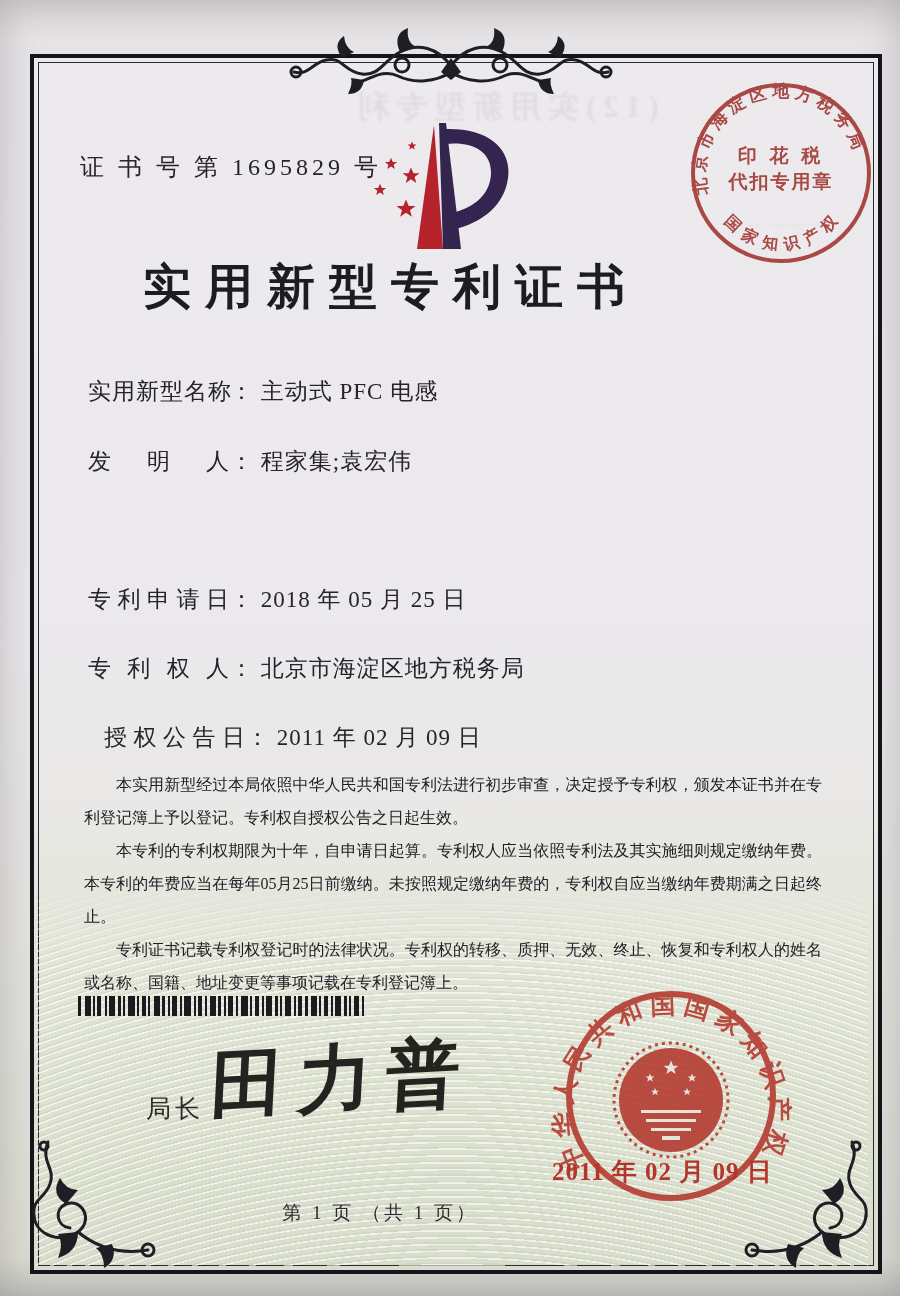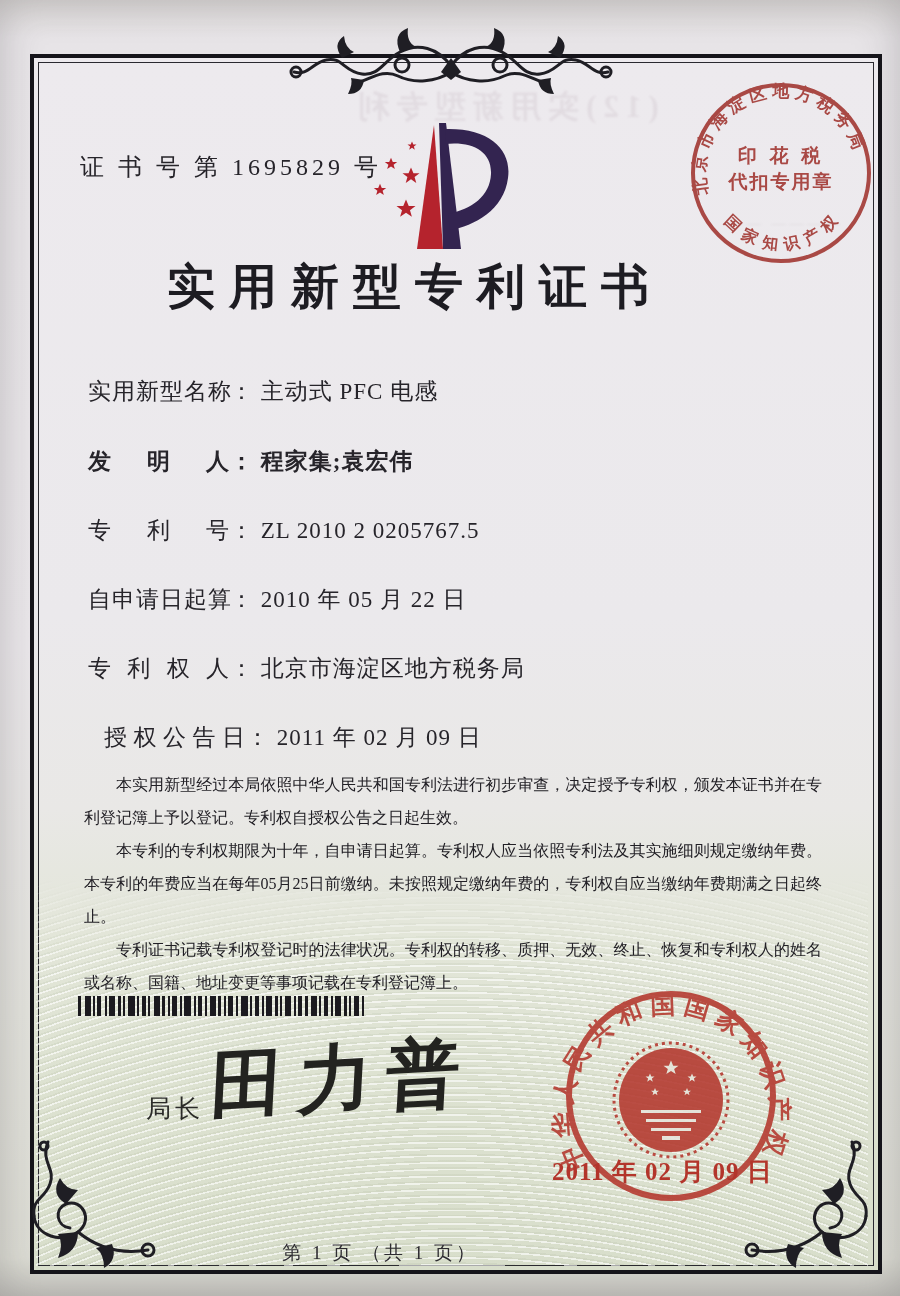--- a/index.html
+++ b/index.html
@@ -20,26 +20,26 @@
     border:1.5px solid #2a2930; pointer-events:none;
   }
   .guilloche{
     position:absolute; left:36px; top:878px; width:832px; height:388px;
     background:repeating-radial-gradient(circle at 50% 340%, rgba(255,255,255,.6) 0 1.6px, rgba(90,110,70,.06) 1.6px 3.2px, transparent 3.2px 6.8px);
     -webkit-mask-image:linear-gradient(180deg,transparent 0,#000 22%);
     mask-image:linear-gradient(180deg,transparent 0,#000 22%);
   }
   .txt{position:absolute; color:#26242a;}
   .cert-no{left:80px; top:106px; font-size:24px; letter-spacing:4px;margin-top:45px;}
-  .title{left:0; top:255px; width:782px; text-align:center; font-size:48px; font-weight:bold; letter-spacing:14px; color:#1d1c22;padding-left:24px;}
+  .title{left:0; top:255px; width:782px; text-align:center; font-size:48px; font-weight:bold; letter-spacing:14px; color:#1d1c22;}
   .field{position:absolute; left:88px; font-size:23px; letter-spacing:1px; color:#26242a; white-space:nowrap;}
   .flabel{display:inline-block; width:142px; text-align:justify; text-align-last:justify; vertical-align:bottom;}
   .paras{position:absolute; left:84px; top:768px; width:738px; font-size:16px; line-height:33px; text-align:justify; color:#222026;}
   .paras p{margin:0; text-indent:2em;}
-  .footer{left:0; top:1240px; width:760px; text-align:center; font-size:19px; letter-spacing:3px; color:#2e2c32;}
+  .footer{left:0; top:1200px; width:760px; text-align:center; font-size:19px; letter-spacing:3px; color:#2e2c32;}
   .sig-title{left:146px; top:1092px; font-size:25px; letter-spacing:4px; color:#2a2a28;}
   .sig-name{left:210px; top:1030px; font-size:74px; font-weight:bold; letter-spacing:14px; color:#232320;
     transform:rotate(-3deg) skewX(-6deg); font-family:"DejaVu Serif","Liberation Serif",serif;}
   .seal-date{left:552px; top:1155px; font-size:25px; font-weight:bold; letter-spacing:1px; color:#b3352b; white-space:nowrap;}
   .bleed{
     left:290px; top:86px; width:430px; text-align:center; font-size:31px; font-weight:bold; letter-spacing:7px;
     color:rgba(150,125,140,.8); opacity:.16; transform:scaleX(-1); filter:blur(1.2px);
   }
   .bleed2{left:640px; top:215px; width:200px; font-size:15px; color:rgba(140,120,135,.9); opacity:.14; transform:scaleX(-1); filter:blur(1px); letter-spacing:3px;}
   svg{position:absolute; overflow:visible;}
@@ -134,28 +134,25 @@
       <text x="93" y="86" text-anchor="middle" font-size="19" letter-spacing="4">印 花 税</text>
       <text x="93" y="112" text-anchor="middle" font-size="19" letter-spacing="2">代扣专用章</text>
     </g>
   </svg>
 
   <div class="txt title">实用新型专利证书</div>
 
   <div class="field" style="top:376px;">
     <span class="flabel">实用新型名称</span><span>：</span> <span>主动式 PFC 电感</span>
   </div>
-  <div class="field" style="top:446px;font-weight:bold;">
+  <div class="field" style="top:446px;">
     <span class="flabel">发明人</span><span>：</span> <span>程家集;袁宏伟</span>
   </div>
-  <div class="field" style="top:515px;">
-    <span class="flabel">专利号</span><span>：</span> <span>ZL 2010 2 0205767.5</span>
-  </div>
   <div class="field" style="top:584px;">
-    <span class="flabel">自申请日起算</span><span>：</span> <span>2010 年 05 月 22 日</span>
+    <span class="flabel">专利申请日</span><span>：</span> <span>2018 年 05 月 25 日</span>
   </div>
   <div class="field" style="top:653px;">
     <span class="flabel">专利权人</span><span>：</span> <span>北京市海淀区地方税务局</span>
   </div>
   <div class="field" style="top:722px;margin-left:16px;">
     <span class="flabel">授权公告日</span><span>：</span> <span>2011 年 02 月 09 日</span>
   </div>
 
   <div class="paras">
     <p>本实用新型经过本局依照中华人民共和国专利法进行初步审查，决定授予专利权，颁发本证书并在专利登记簿上予以登记。专利权自授权公告之日起生效。</p>

